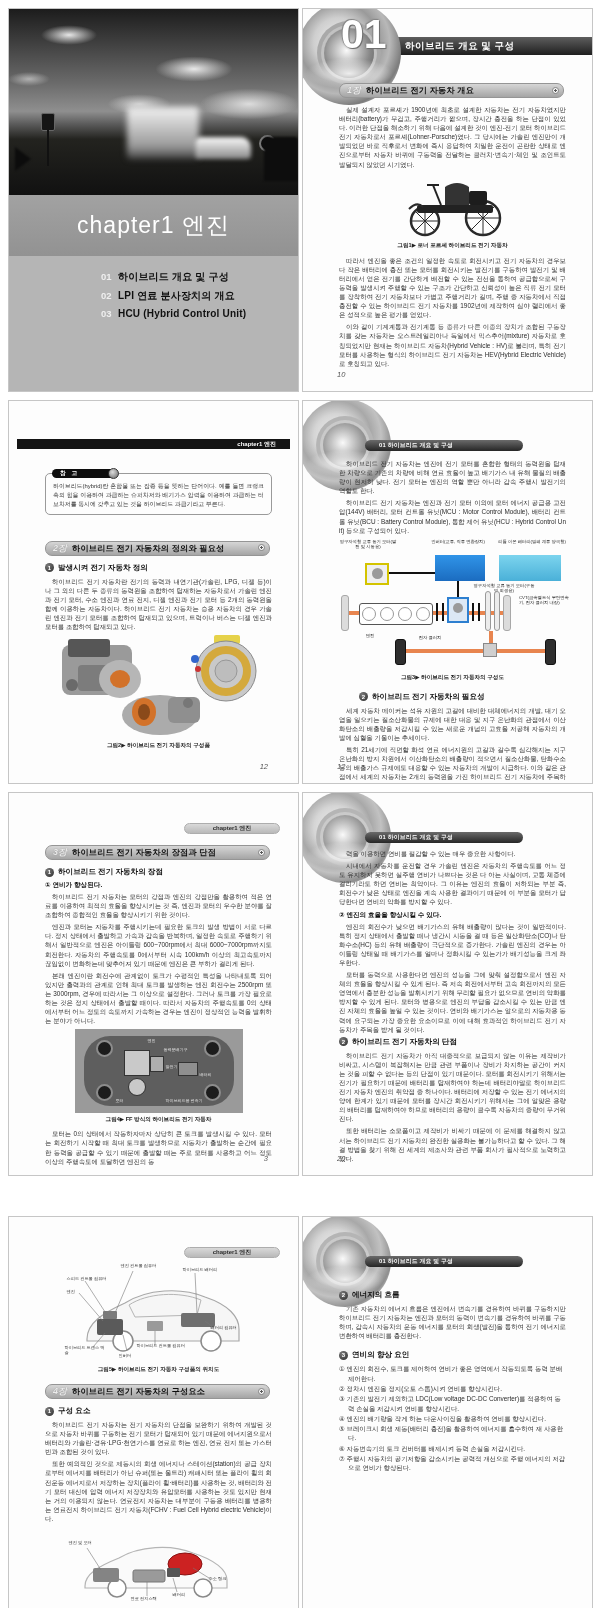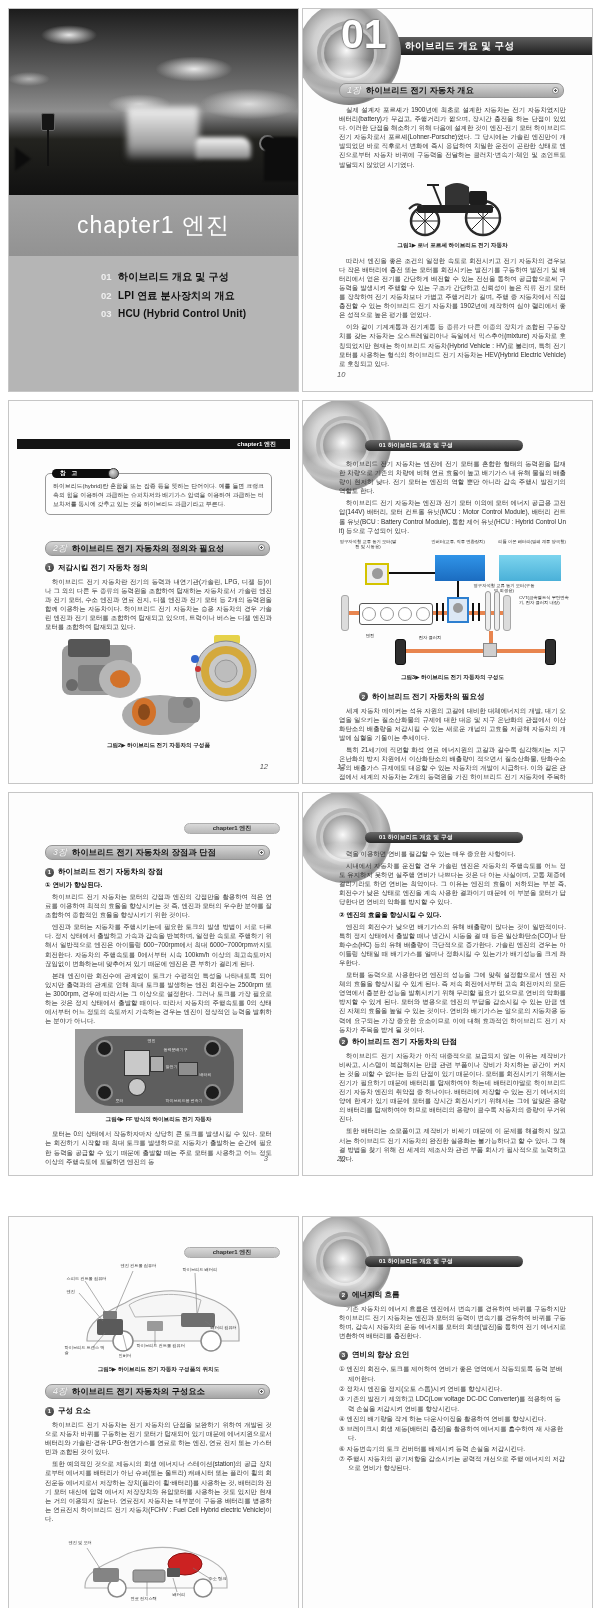--- a/index.html
+++ b/index.html
@@ -190,21 +190,21 @@
           </div>
           <div class="reftext">하이브리드(hybrid)란 혼합물 또는 잡종 등을 뜻하는 단어이다. 예를 들면 크랭크축의 힘을 이용하여 과급하는 슈퍼차저와 배기가스 압력을 이용하여 과급하는 터보차저를 동시에 갖추고 있는 것을 하이브리드 과급기라고 부른다.</div>
         </div>
         <div class="sec-bar" style="margin-top:26px;">
           <span class="no">2장</span>
           <span class="ti">하이브리드 전기 자동차의 정의와 필요성</span>
           <span class="dot"></span>
         </div>
         <div class="sub">
           <span class="cn">1</span>
-          <span class="st">저감시킬 전기 자동차 정의</span>
+          <span class="st">발생시켜 전기 자동차 정의</span>
         </div>
         <p class="bt">하이브리드 전기 자동차란 전기의 동력과 내연기관(가솔린, LPG, 디젤 등)이나 그 외의 다른 두 종류의 동력원을 조합하여 탑재하는 자동차로서 가솔린 엔진과 전기 모터, 수소 엔진과 연료 전지, 디젤 엔진과 전기 모터 등 2개의 동력원을 함께 이용하는 자동차이다. 하이브리드 전기 자동차는 승용 자동차의 경우 가솔린 엔진과 전기 모터를 조합하여 탑재되고 있으며, 트럭이나 버스는 디젤 엔진과 모터를 조합하여 탑재되고 있다.</p>
         <div class="figwrap">
           <svg width="222" height="104" viewBox="0 0 222 104">
             <rect x="14" y="10" width="70" height="50" rx="8" fill="#9a9a9a"></rect>
             <rect x="20" y="4" width="42" height="18" rx="3" fill="#565656"></rect>
             <rect x="30" y="30" width="32" height="26" rx="4" fill="#7c7c7c"></rect>
             <ellipse cx="72" cy="44" rx="21" ry="19" fill="#b6b6b6"></ellipse>
             <ellipse cx="72" cy="44" rx="10" ry="9" fill="#d2722a"></ellipse>
             <circle cx="24" cy="50" r="6" fill="#6a6a6a"></circle>

